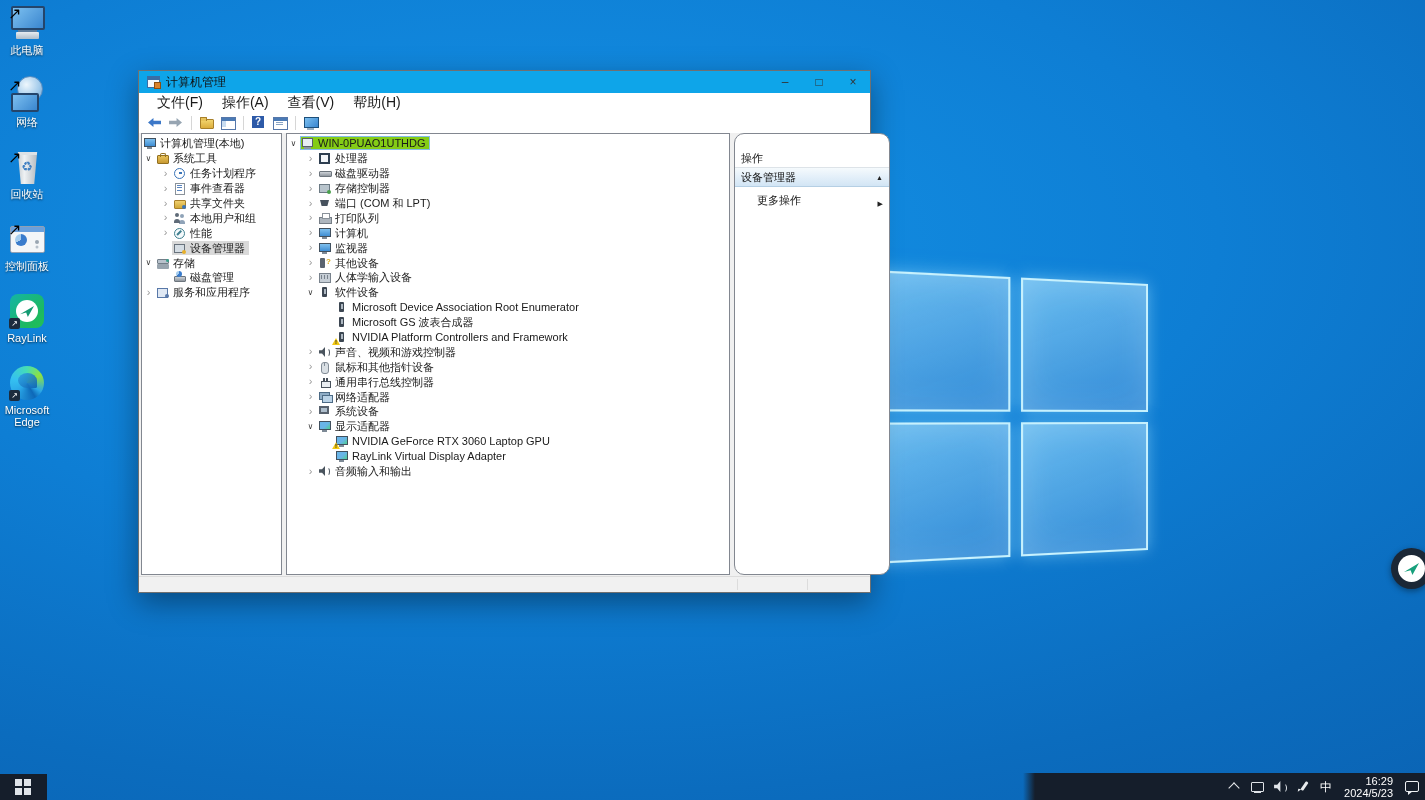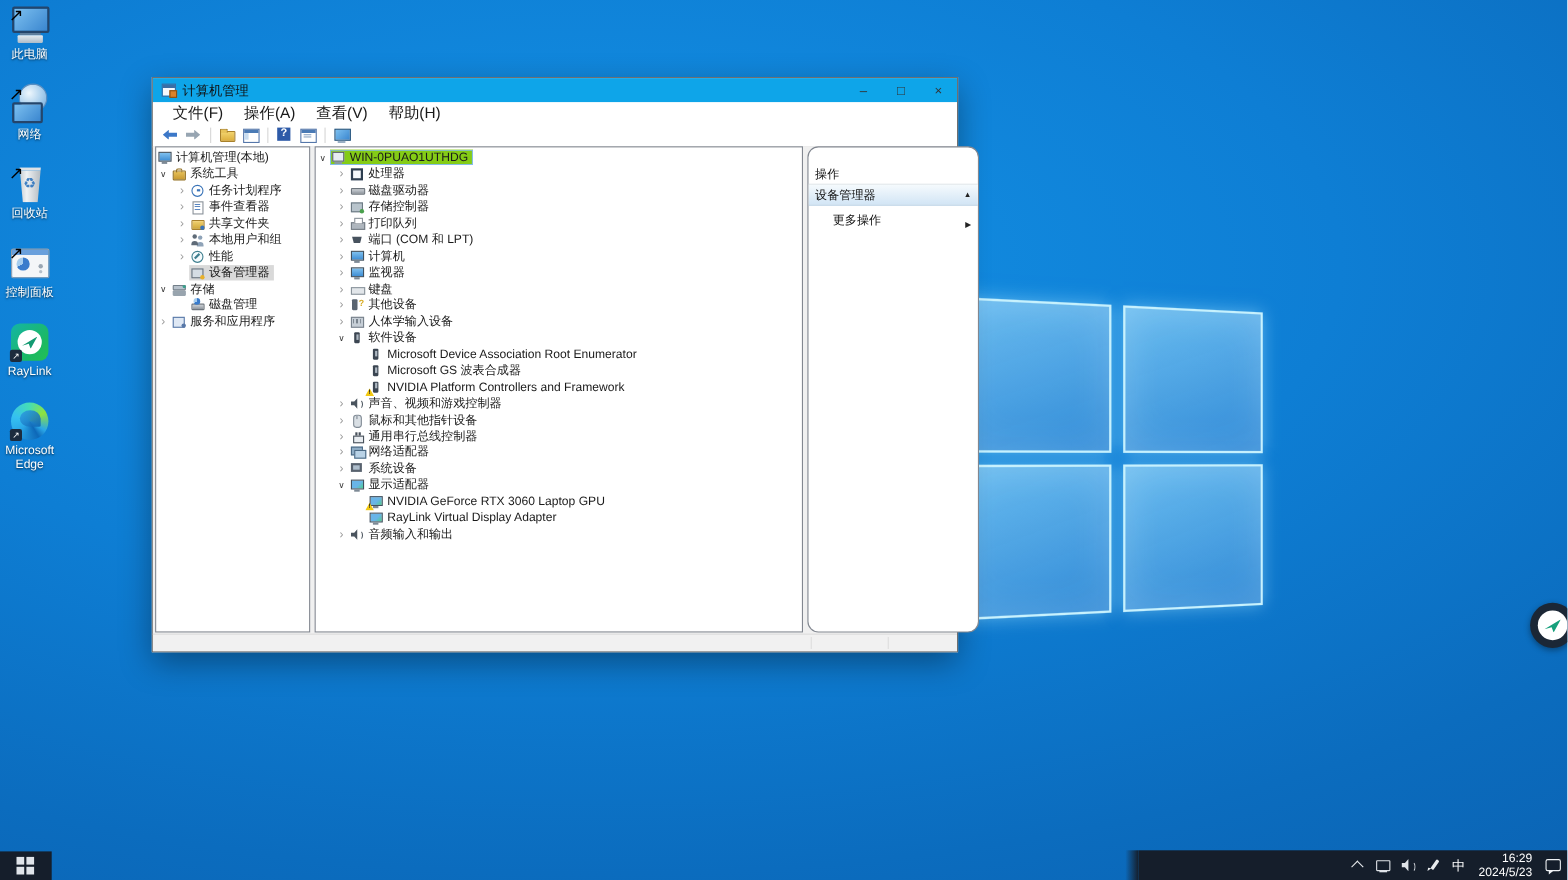--- a/index.html
+++ b/index.html
@@ -475,56 +475,49 @@
             <span class="exp collapsed"></span>
             <span class="tcontent">
               <span class="ticon dev-storage"></span>
               <span class="tlabel">存储控制器</span>
             </span>
           </div>
 
           <div class="trow lv1">
             <span class="exp collapsed"></span>
             <span class="tcontent">
+              <span class="ticon dev-port"></span>
+              <span class="tlabel">端口 (COM 和 LPT)</span>
+            </span>
+          </div>
+
+          <div class="trow lv1">
+            <span class="exp collapsed"></span>
+            <span class="tcontent">
               <span class="ticon dev-print"></span>
               <span class="tlabel">打印队列</span>
             </span>
           </div>
 
           <div class="trow lv1">
             <span class="exp collapsed"></span>
             <span class="tcontent">
-              <span class="ticon dev-port"></span>
-              <span class="tlabel">端口 (COM 和 LPT)</span>
-            </span>
-          </div>
-
-          <div class="trow lv1">
-            <span class="exp collapsed"></span>
-            <span class="tcontent">
               <span class="ticon dev-pc"></span>
               <span class="tlabel">计算机</span>
             </span>
           </div>
 
           <div class="trow lv1">
             <span class="exp collapsed"></span>
             <span class="tcontent">
               <span class="ticon dev-monitor"></span>
               <span class="tlabel">监视器</span>
             </span>
           </div>
 
-          <div class="trow lv1">
-            <span class="exp collapsed"></span>
-            <span class="tcontent">
-              <span class="ticon dev-keyboard"></span>
-              <span class="tlabel">键盘</span>
-            </span>
-          </div>
 
           <div class="trow lv1">
             <span class="exp collapsed"></span>
             <span class="tcontent">
               <span class="ticon dev-other"></span>
               <span class="tlabel">其他设备</span>
             </span>
           </div>
 
           <div class="trow lv1">

